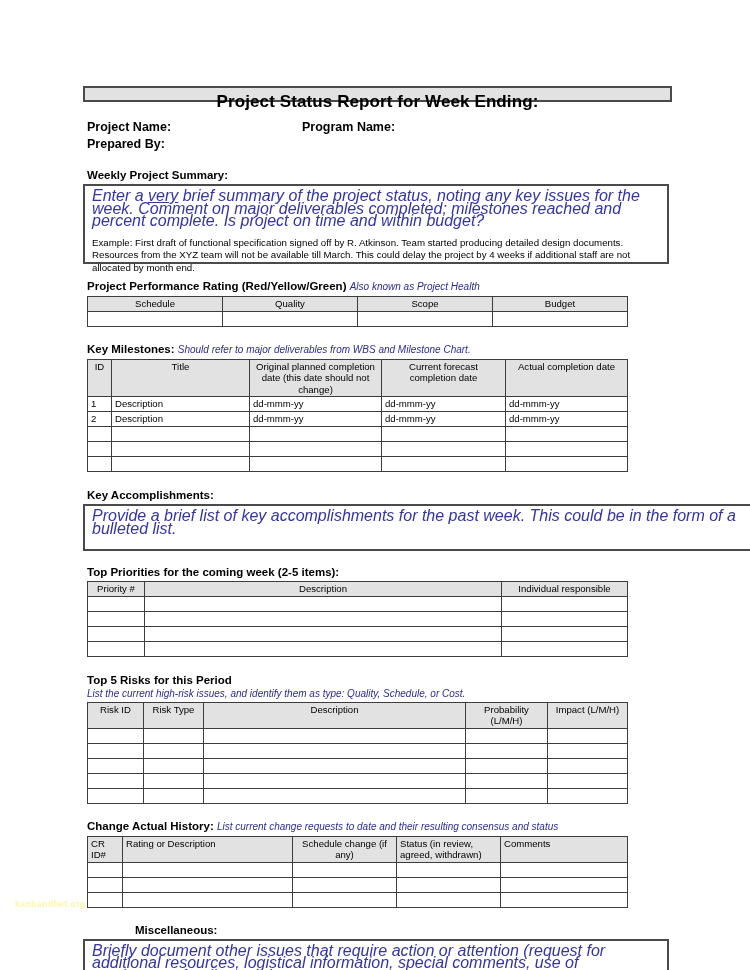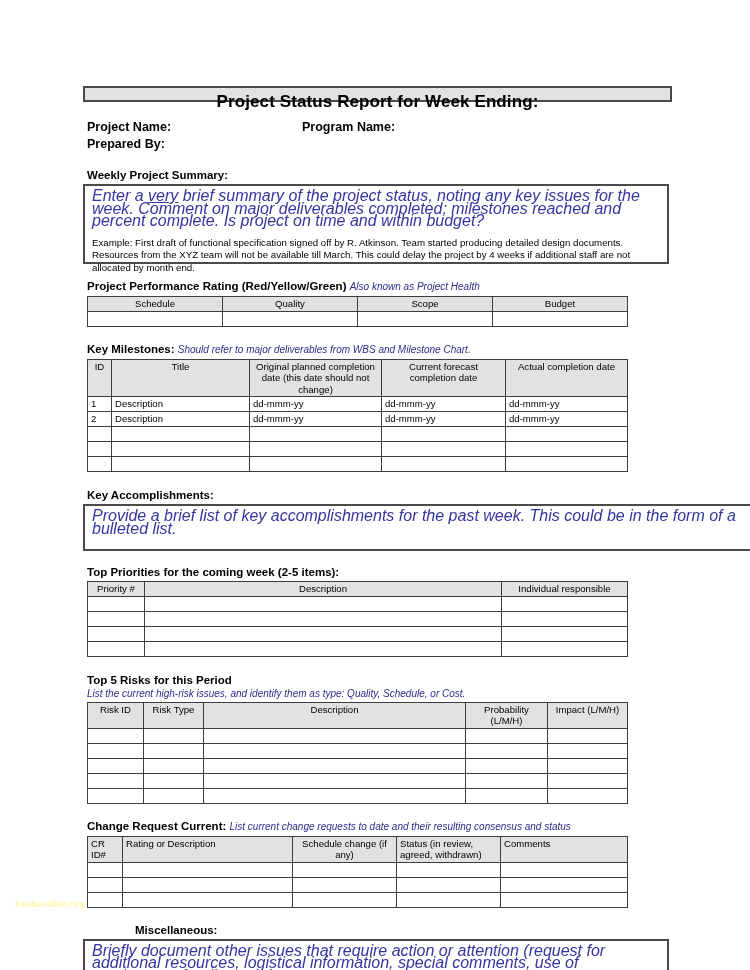--- a/index.html
+++ b/index.html
@@ -338,21 +338,21 @@
         <tr>
           <td></td>
           <td></td>
           <td></td>
           <td></td>
           <td></td>
         </tr>
       </tbody>
     </table>
 
-    <div class="sec-head" style="margin-top:15px;"><span>Change Request Current:</span> <span class="hint">List current change requests to date and their resulting consensus and status</span></div>
+    <div class="sec-head" style="margin-top:15px;"><span>Change Actual History:</span> <span class="hint">List current change requests to date and their resulting consensus and status</span></div>
     <table class="grid" style="width:540px;">
       <colgroup>
           <col style="width:35px">
           <col style="width:170px">
           <col style="width:104px">
           <col style="width:104px">
           <col style="width:127px">
         </colgroup>
       <thead>
         <tr>

